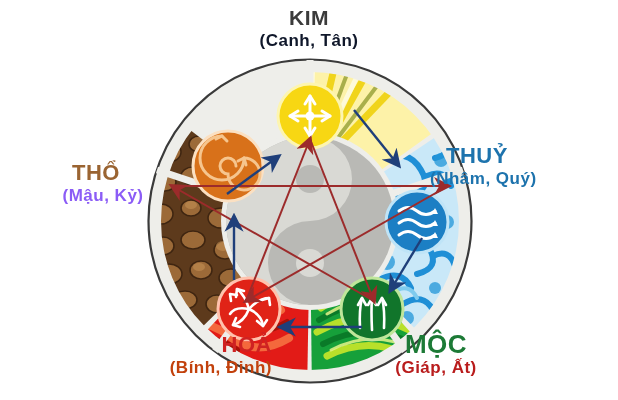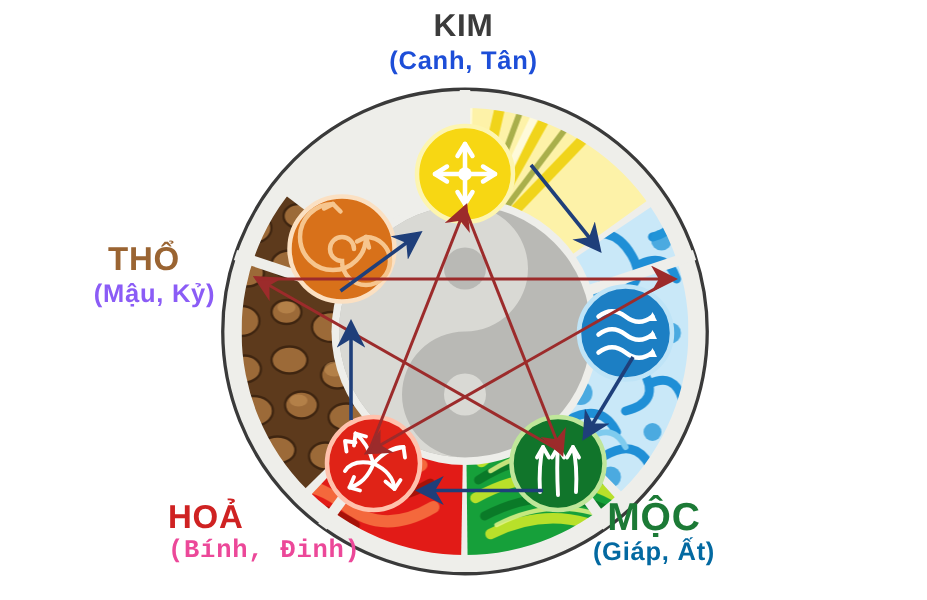--- a/index.html
+++ b/index.html
@@ -12,41 +12,41 @@
     overflow:hidden;
   }
   #stage{position:absolute;left:0;top:0;width:582px;height:400px;}
 
   .lbl{position:absolute;white-space:nowrap;font-weight:bold;letter-spacing:.5px;}
   .lbl .name{display:block;font-size:21px;line-height:25px;}
   .lbl .stems{display:block;font-size:17px;line-height:22px;}
 
   
   #label-kim{left:0;top:5px;width:618px;text-align:center;color:#3b3b3b;}
-  #label-kim .stems{color:#1d4ed8;}
+  #label-kim .stems{color:#0f172a;}
 
   
   #label-thuy{left:446px;top:143px;color:#1d73ad;text-align:left;}
   #label-thuy .name{font-size:22px;}
   #label-thuy .stems{margin-left:-16px;color:#1d73ad;}
 
   
   #label-tho{left:28px;top:160px;color:#9a6432;text-align:center;width:150px;}
   #label-tho .name{font-size:22px;padding-right:14px;}
   #label-tho .stems{color:#8b5cf6;}
 
   
-  #label-hoa{left:112px;top:332px;color:#cf2222;text-align:left;width:160px;}
+  #label-hoa{left:112px;top:332px;color:#cf2222;text-align:right;width:160px;}
   #label-hoa .name{font-size:22px;}
-  #label-hoa .stems{color:#ec4899;font-family:Liberation Mono, monospace;}
+  #label-hoa .stems{color:#c2410c;}
 
   
   #label-moc{left:356px;top:332px;color:#1c7a36;text-align:center;width:160px;}
   #label-moc .name{font-size:26px;}
-  #label-moc .stems{color:#0369a1;}
+  #label-moc .stems{color:#b91c1c;}
 
   svg.wheel{position:absolute;left:141px;top:56px;width:338px;height:330px;display:block;}
 </style>
 </head>
 <body>
 
 <div id="stage">
 
   <svg class="wheel" viewBox="0 0 338 330">
     <defs>
@@ -322,20 +322,24 @@
       <path d="M221 271 L 139 271" marker-end="url(#ah-blue)"></path>
       <path d="M93 224  L 93 160" marker-end="url(#ah-blue)"></path>
     </g>
   </svg>
 
   <div class="lbl" id="label-kim">
     <span class="name">KIM</span>
     <span class="stems">(Canh, Tân)</span>
   </div>
 
+  <div class="lbl" id="label-thuy">
+    <span class="name">THUỶ</span>
+    <span class="stems">(Nhâm, Quý)</span>
+  </div>
 
   <div class="lbl" id="label-moc">
     <span class="name">MỘC</span>
     <span class="stems">(Giáp, Ất)</span>
   </div>
 
   <div class="lbl" id="label-hoa">
     <span class="name">HOẢ</span>
     <span class="stems">(Bính, Đinh)</span>
   </div>

